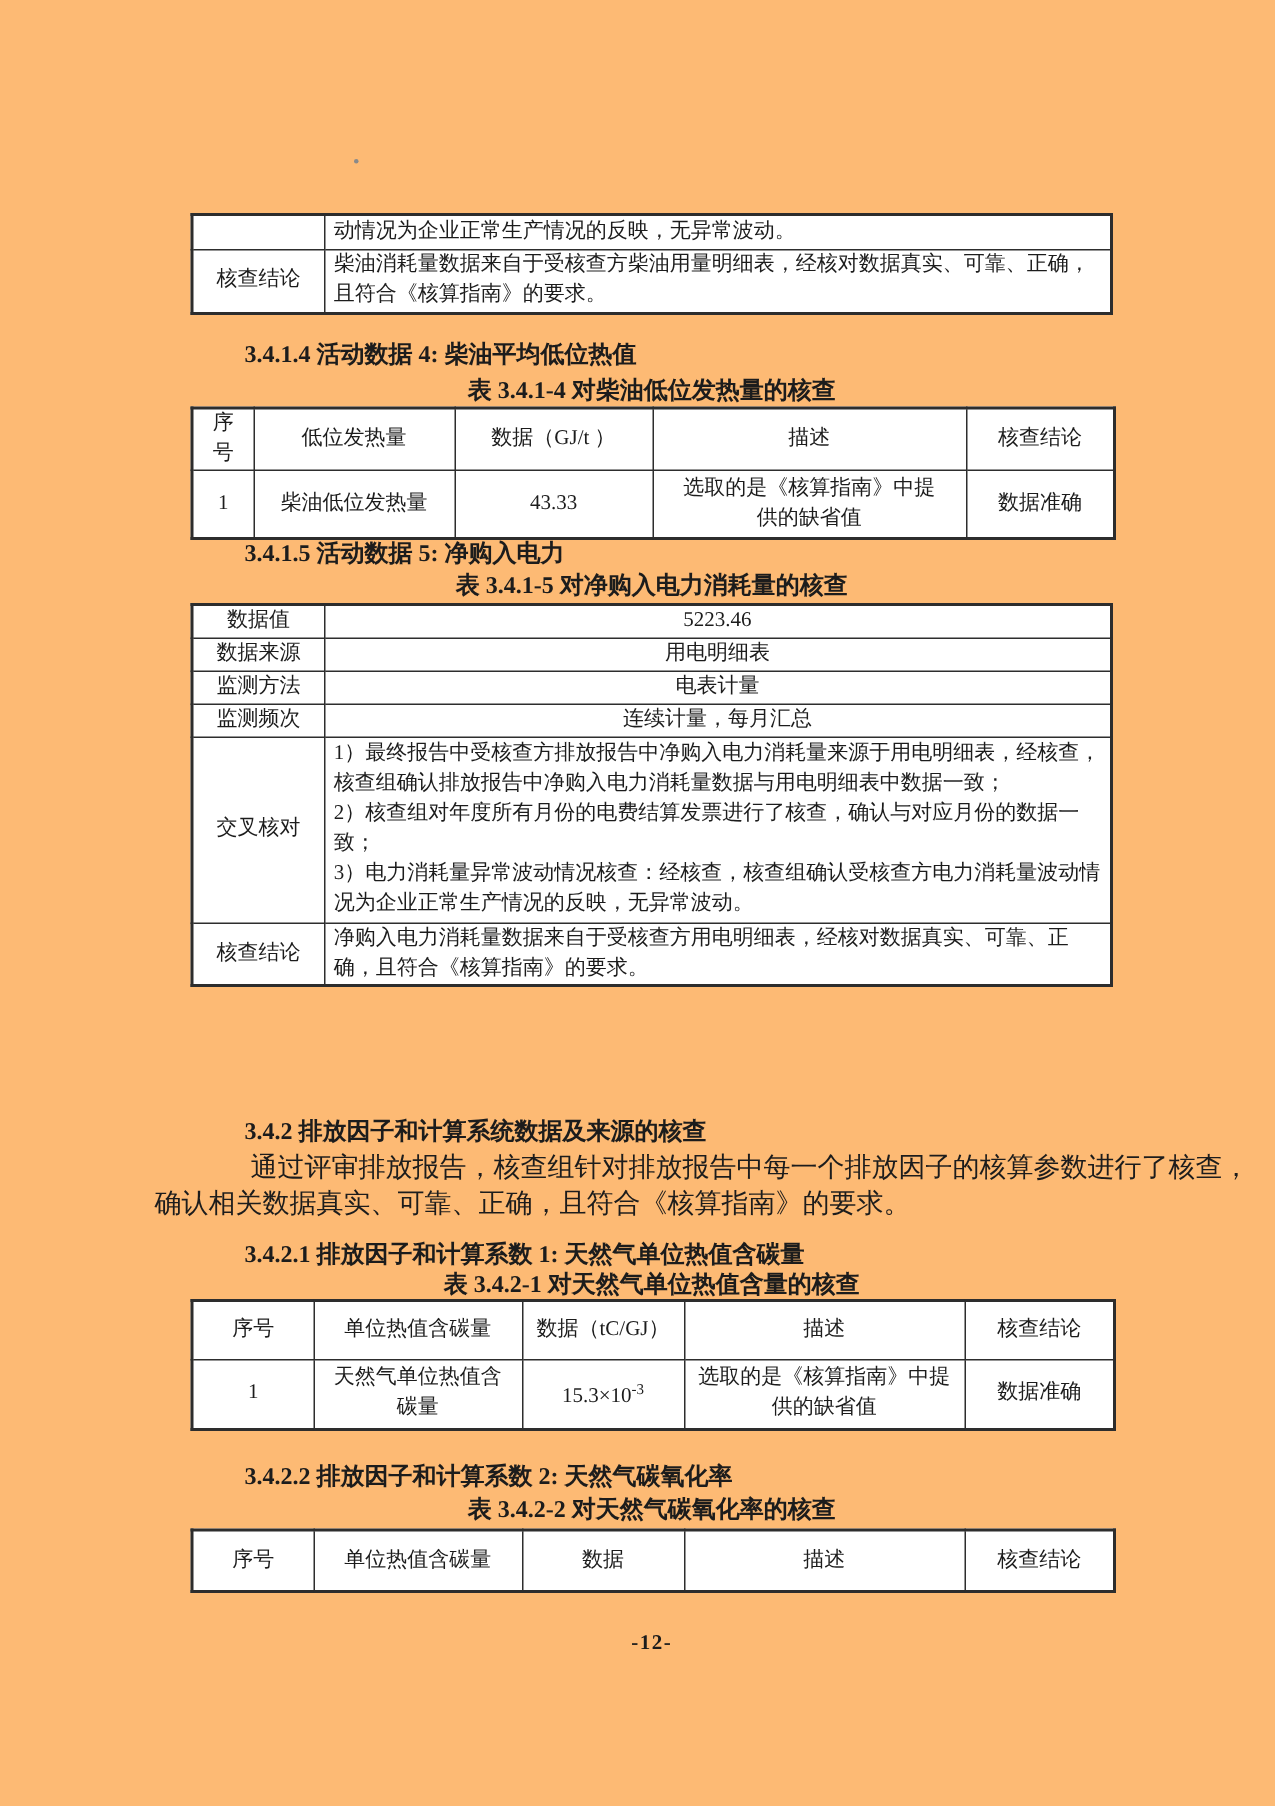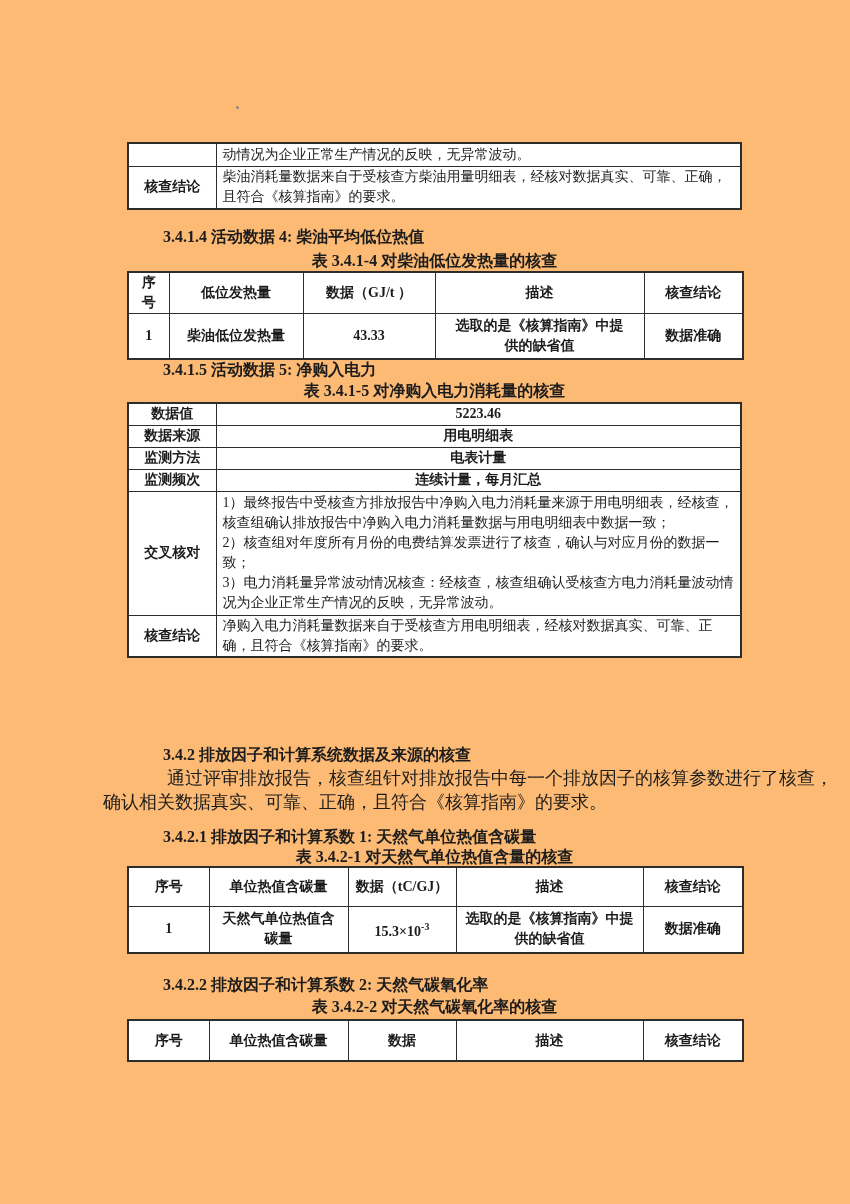--- a/index.html
+++ b/index.html
@@ -5,21 +5,21 @@
   html,body{margin:0;padding:0;background:#ffffff;}
   .page{
     position:relative;width:850px;height:1204px;background:#fdba74;overflow:hidden;
     font-family:"Liberation Serif","DejaVu Serif",serif;color:#1c1c1c;
   }
   .artifact-dot{position:absolute;left:236px;top:106px;width:3px;height:3px;border-radius:50%;background:#8a8a8a;}
   .sec-heading{position:absolute;left:163px;font-size:16px;font-weight:bold;white-space:nowrap;line-height:22px;}
   .tbl-caption{position:absolute;left:127px;width:615px;text-align:center;font-size:16px;font-weight:bold;line-height:22px;}
   table.doc{position:absolute;left:127px;border-collapse:collapse;table-layout:fixed;background:#fff;border:2px solid #2d2d2d;}
   table.doc td{border:1px solid #2d2d2d;font-size:14px;line-height:20px;padding:0 6px;vertical-align:middle;word-break:break-all;}
-  td.c{text-align:center;font-weight:bold;}
+  td.c{text-align:center;}
   td.l{text-align:left;padding-left:8px;padding-right:3px;}
   .para{position:absolute;left:103px;top:766px;width:745px;font-size:18px;line-height:24px;}
   .para .l1{padding-left:64px;}
   .xline{text-align:left;}
   sup{font-size:10px;}
   .footer-page{position:absolute;left:127px;top:1088px;width:615px;text-align:center;font-size:14px;font-weight:bold;letter-spacing:1px;}
 </style>
 </head>
 <body>
 
@@ -159,14 +159,15 @@
         <tr style="height:41px;">
       <td class="c">序号</td>
       <td class="c">单位热值含碳量</td>
       <td class="c">数据</td>
       <td class="c">描述</td>
       <td class="c">核查结论</td>
     </tr>
   </tbody>
     </table>
 
+  <div class="footer-page">-12-</div>
 
 </div>
 
 </body></html>

